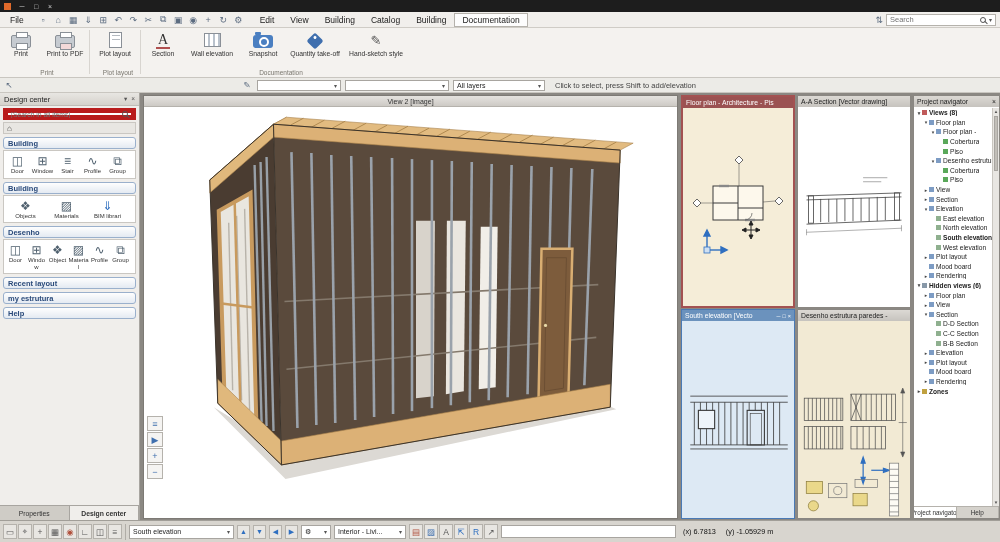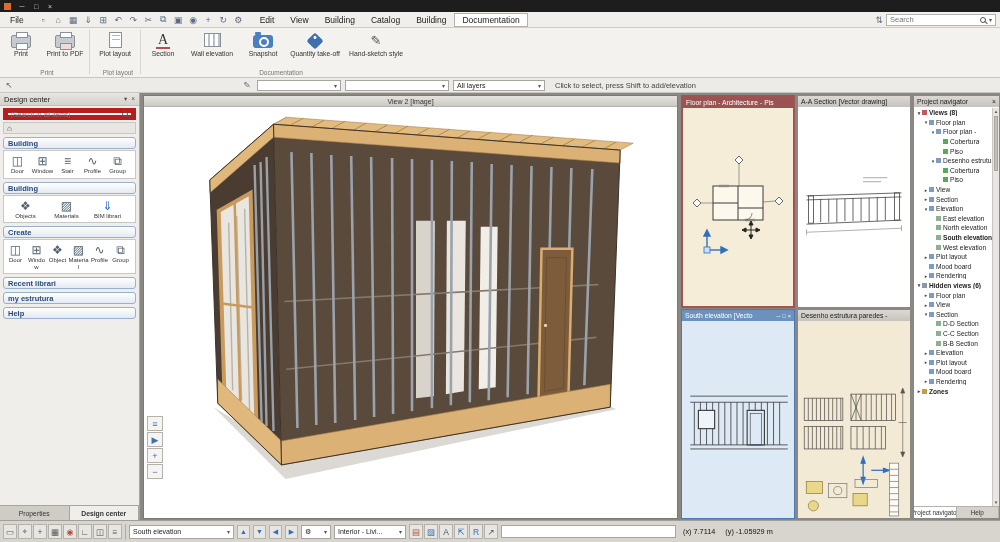--- a/index.html
+++ b/index.html
@@ -295,21 +295,21 @@
       <div class="sc-item">
         <span class="sc-glyph">▨</span>
         <span class="sc-label">Materials</span>
       </div>
 
       <div class="sc-item">
         <span class="sc-glyph" style="color: rgb(47, 111, 192);">⇓</span>
         <span class="sc-label">BIM librari</span>
       </div>
     </div>
-  <div class="schdr">Create</div>
+  <div class="schdr">Desenho</div>
   <div class="scgrid create">
 
       <div class="sc-item">
         <span class="sc-glyph">◫</span>
         <span class="sc-label">Door</span>
       </div>
 
       <div class="sc-item">
         <span class="sc-glyph">⊞</span>
         <span class="sc-label">Window</span>
@@ -328,21 +328,21 @@
       <div class="sc-item">
         <span class="sc-glyph">∿</span>
         <span class="sc-label">Profile</span>
       </div>
 
       <div class="sc-item">
         <span class="sc-glyph">⧉</span>
         <span class="sc-label">Group</span>
       </div>
     </div>
-  <div class="schdr">Recent librari</div>
+  <div class="schdr">Recent layout</div>
   <div class="schdr">my estrutura</div>
   <div class="schdr">Help</div>
 </div>
 
 <div id="vp">
   <div class="wtitle">View 2 [Image]</div>
   <svg viewBox="0 0 535 410" preserveAspectRatio="xMidYMid meet">
     <polygon points="70,300 142,372 474,302 440,286 142,344" fill="#dcd9d4"></polygon>
     <polygon points="66,72 130,16 143,9 79,65" fill="#d8b075" stroke="#a8824c" stroke-width="0.6"></polygon>
     <polygon points="130,16 478,42 491,35 143,9" fill="#e2bb80" stroke="#a8824c" stroke-width="0.6"></polygon>
@@ -840,16 +840,16 @@
 
   <span class="sico" style="color: rgb(176, 81, 61);">▤</span>
       <span class="sico" style="color: rgb(63, 111, 174);">▨</span>
       <span class="sico">A</span>
       <span class="sico" style="color: rgb(47, 111, 192);">⇱</span>
       <span class="sico" style="color: rgb(47, 111, 192);">R</span>
       <span class="sico">↗</span>
     </div>
   <div class="sinput"></div>
   <div class="coords">
-    <span>(x) 7.7114</span>
+    <span>(x) 6.7813</span>
     <span>(y) -1.05929 m</span>
   </div>
 </div>
 
 </body></html>

